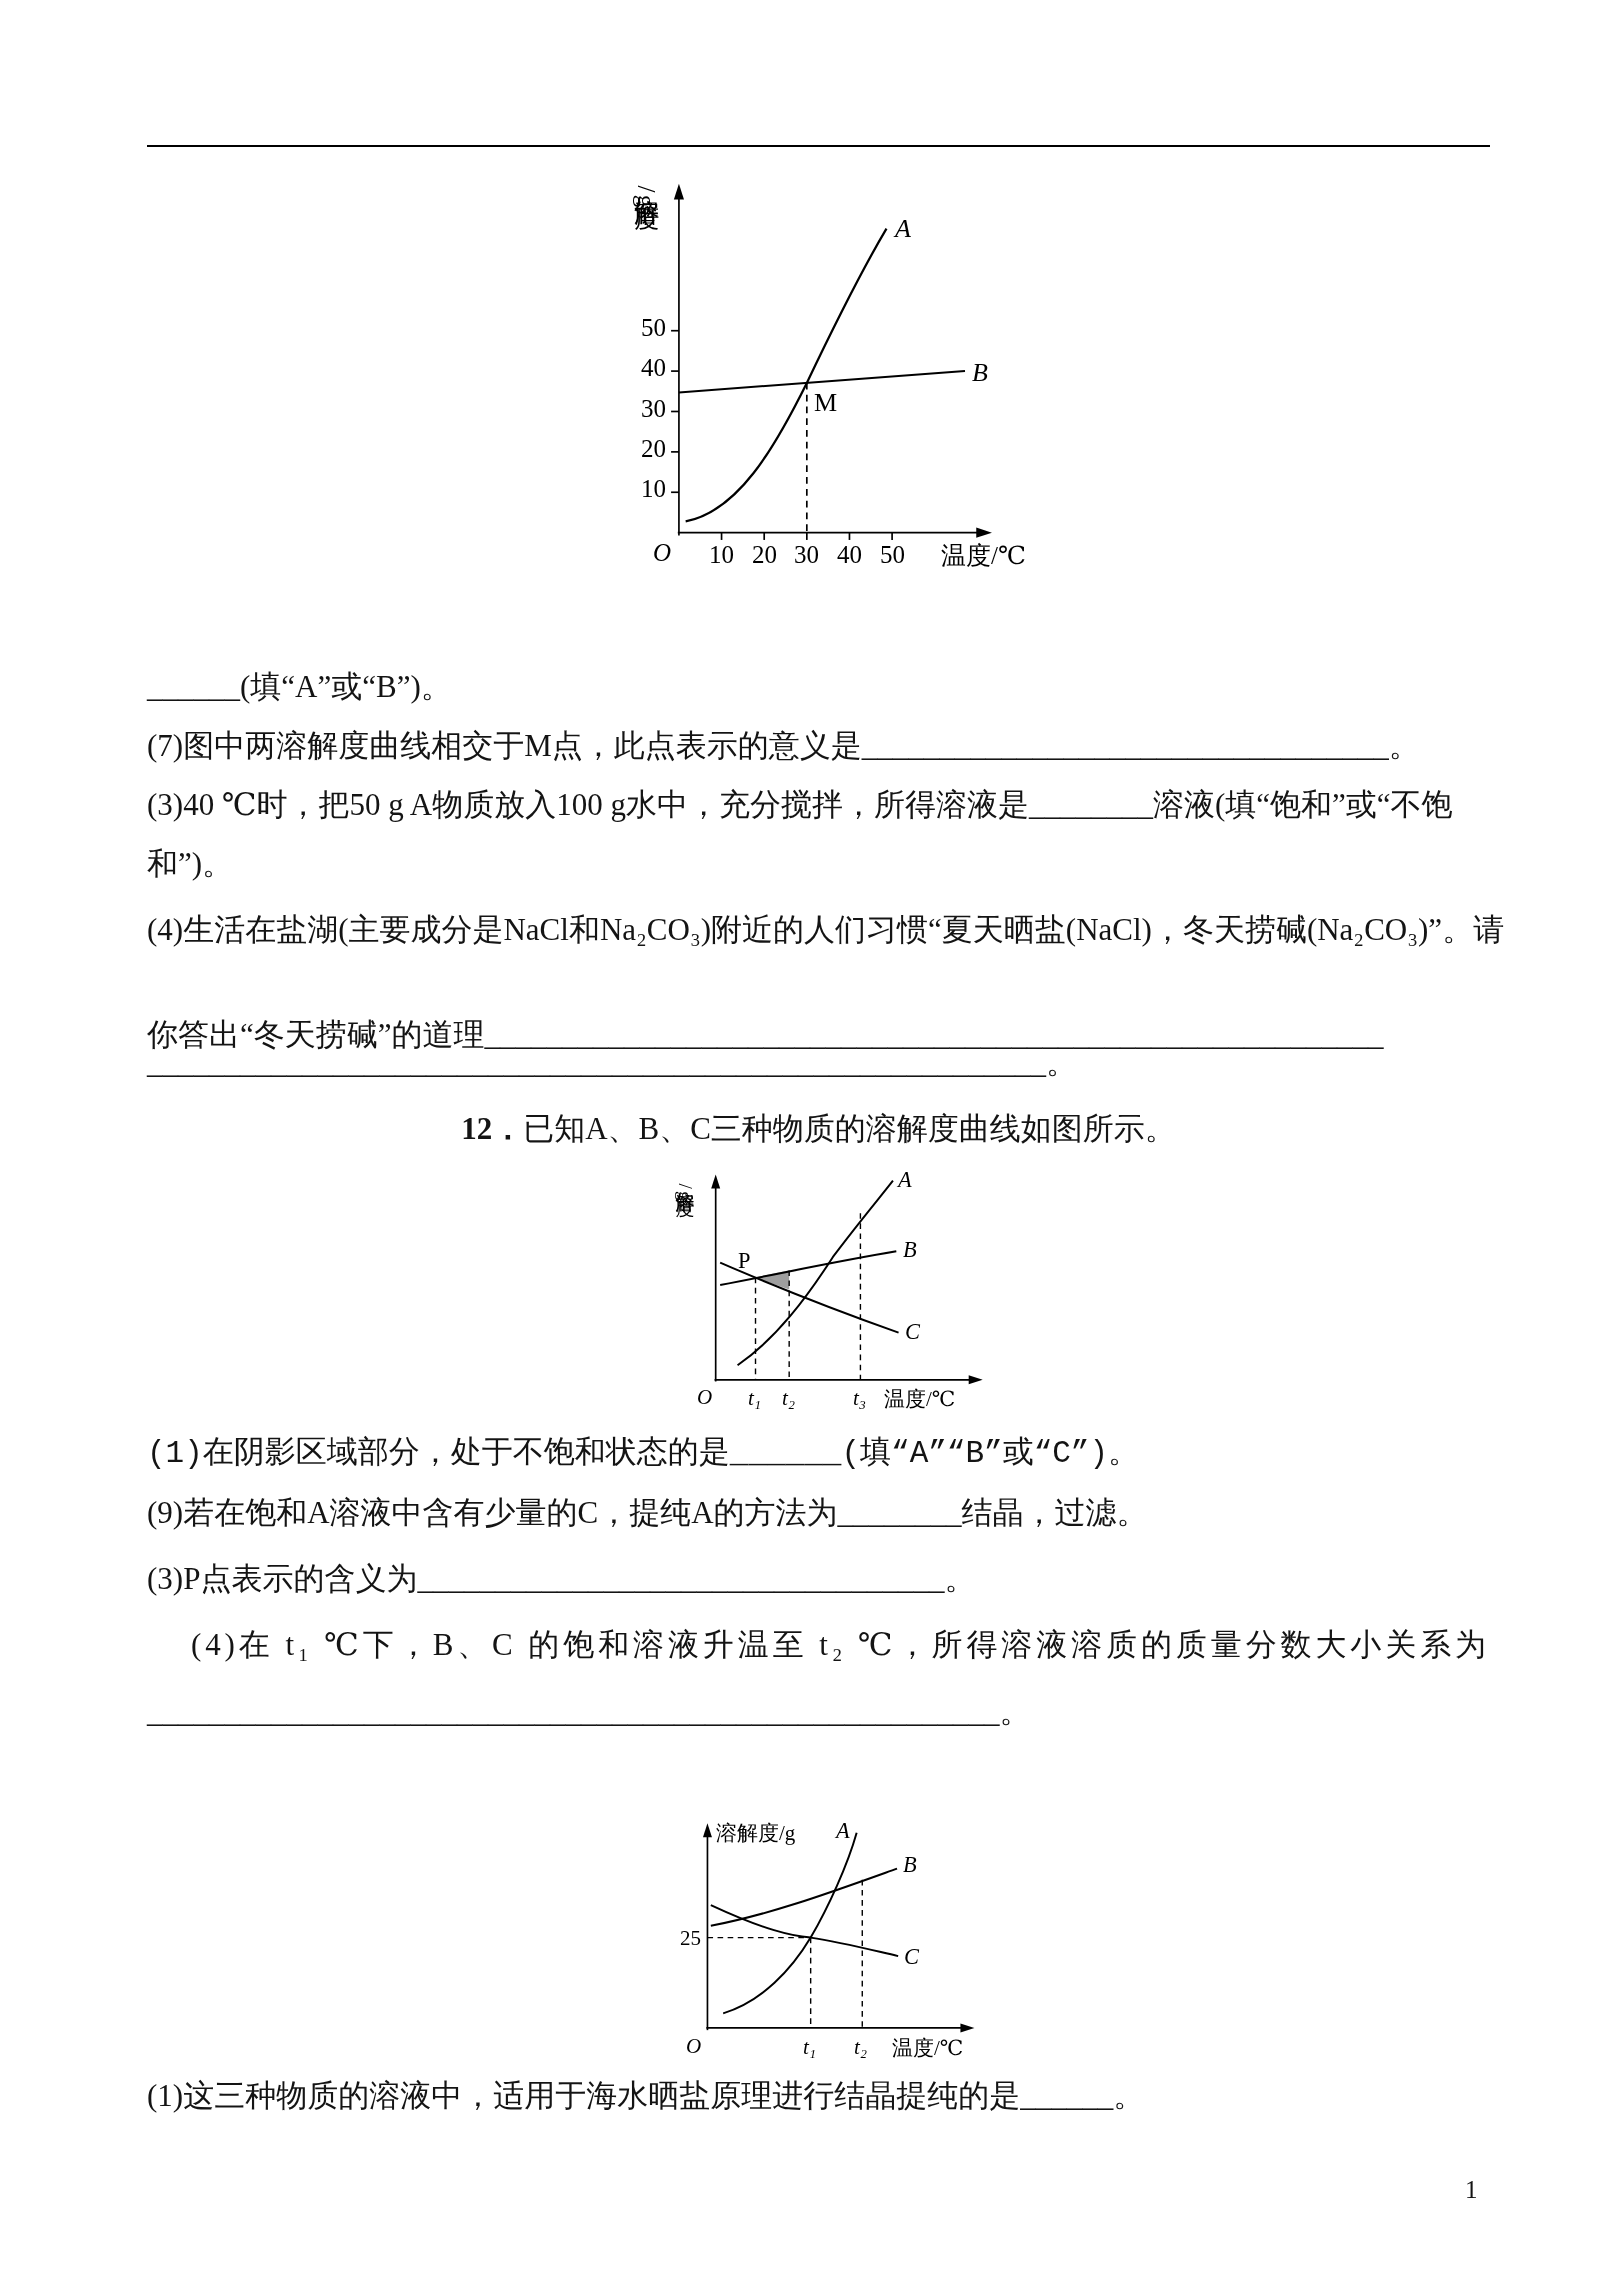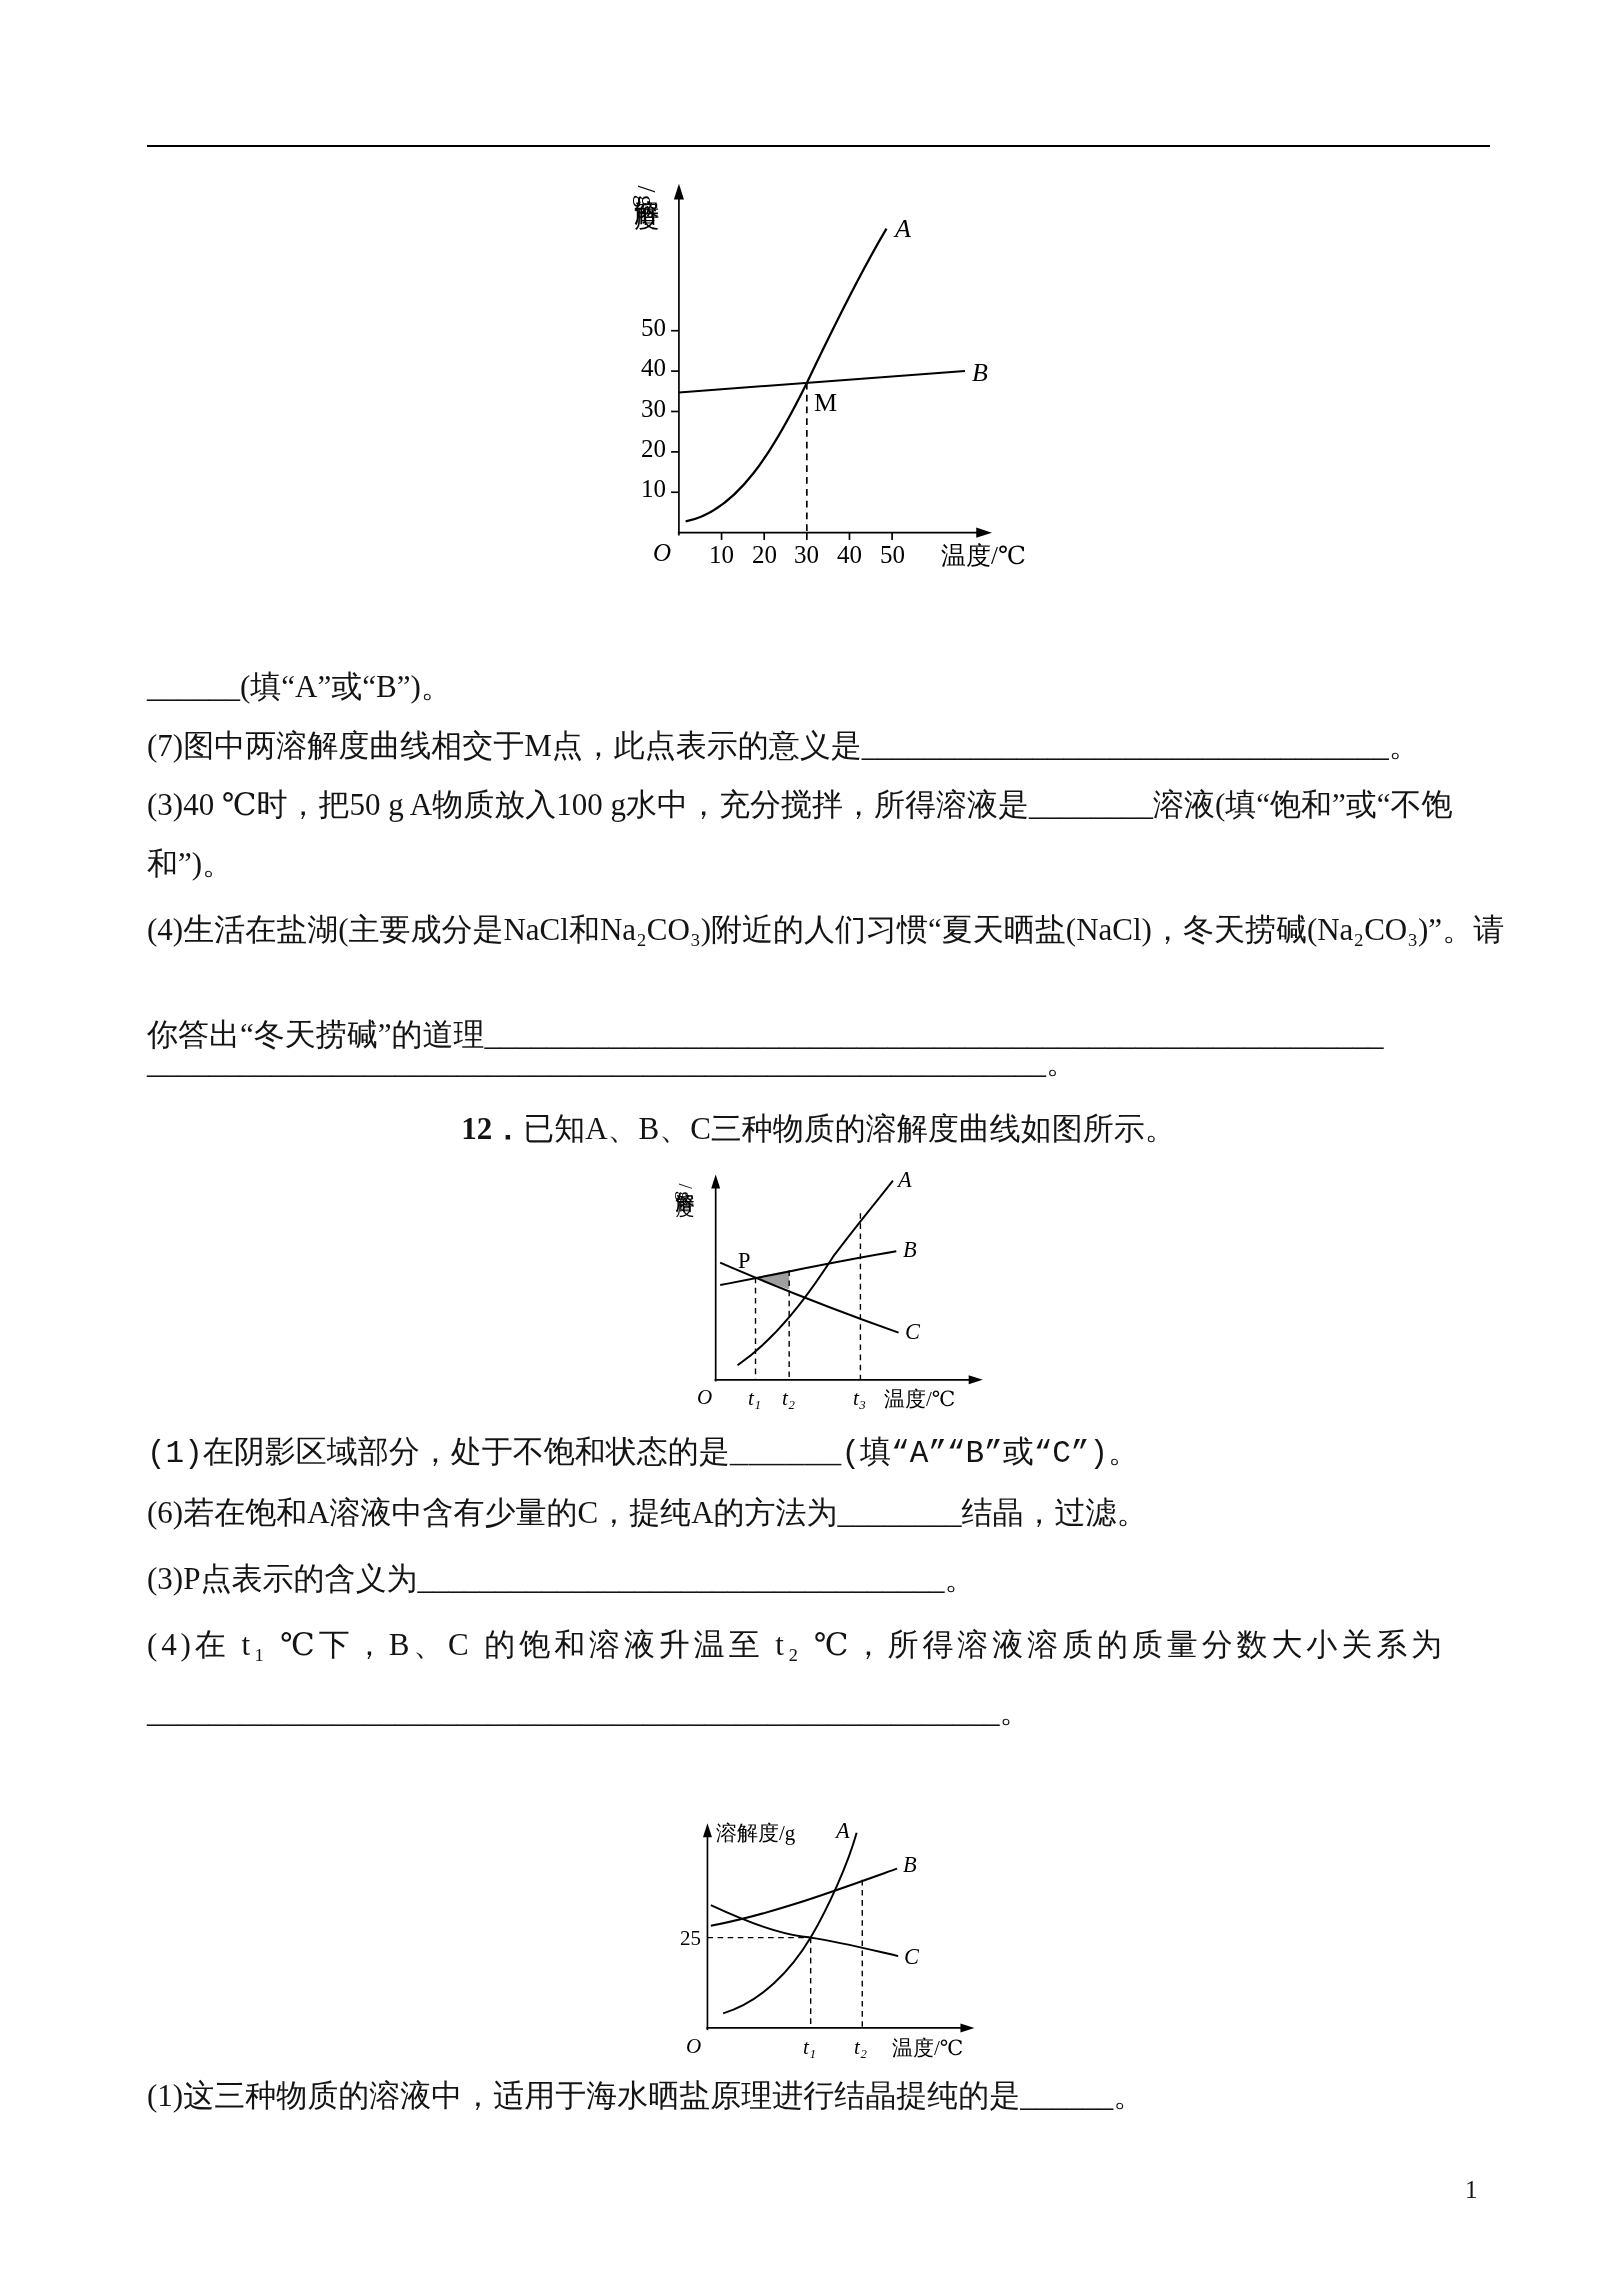--- a/index.html
+++ b/index.html
@@ -6,21 +6,21 @@
   html,body { background:#ffffff; }
   .page {
     position:relative; width:1623px; height:2295px; background:#ffffff;
     font-family:"Liberation Serif","DejaVu Serif",serif; color:#141414; overflow:hidden;
   }
   .rule { position:absolute; left:147px; top:145px; width:1343px; height:2.2px; background:#000; }
   .tline {
     position:absolute; left:147px; width:1343px;
     font-size:31px; line-height:39px; white-space:nowrap;
   }
-  .spread { letter-spacing:3.9px; }
+  .spread { letter-spacing:3.9px;margin-left:44px; }
   .qnum { font-weight:bold; }
   .chart { position:absolute; }
   .chart svg { position:absolute; left:0; top:0; }
   .clabel { position:absolute; font-size:23.6px; line-height:1.05; color:#000; white-space:nowrap; }
   .it { font-style:italic; }
   .tick-y { text-align:right; }
   .tick-x { text-align:center; }
   .vlabel { writing-mode:vertical-rl; text-orientation:mixed; letter-spacing:2.2px; }
   .pagenum { position:absolute; font-size:25px; }
 </style>
@@ -101,21 +101,21 @@
     <span class="clabel it" style="left:137px; top:220px; font-size:21px;">t₂</span>
     <span class="clabel it" style="left:208px; top:220px; font-size:21px;">t₃</span>
     <span class="clabel" style="left:239px; top:221px; font-size:21px;">温度/℃</span>
     <span class="clabel it" style="left:253px; top:1.1px; font-size:22.4px;">A</span>
     <span class="clabel it" style="left:258px; top:71px; font-size:22.4px;">B</span>
     <span class="clabel it" style="left:260px; top:153px; font-size:22.4px;">C</span>
     <span class="clabel" style="left:93px; top:82px; font-size:22.4px;">P</span>
   </div>
 
   <div class="tline" style="top:1434px;font-family:Liberation Mono, monospace;">(1)在阴影区域部分，处于不饱和状态的是______(填“A”“B”或“C”)。</div>
-  <div class="tline" style="top:1493px;">(6)若在饱和A溶液中含有少量的C，提纯A的方法为________结晶，过滤。</div>
+  <div class="tline" style="top:1493px;">(9)若在饱和A溶液中含有少量的C，提纯A的方法为________结晶，过滤。</div>
   <div class="tline" style="top:1559px;">(3)P点表示的含义为__________________________________。</div>
   <div class="tline spread" style="top:1625px;">(4)在 t₁ ℃下，B、C 的饱和溶液升温至 t₂ ℃，所得溶液溶质的质量分数大小关系为</div>
   <div class="tline" style="top:1692px;">_______________________________________________________。</div>
 
 
   <div class="chart" style="left:639px; top:1817px; width:460px; height:244px;">
     <svg width="460" height="244" viewBox="0 0 820 435">
       <line x1="122" y1="380" x2="122" y2="28" stroke="#000" stroke-width="3"></line>
       <polygon points="122,11 114,36 130,36" fill="#000"></polygon>
       <line x1="120" y1="376" x2="584" y2="376" stroke="#000" stroke-width="3"></line>

